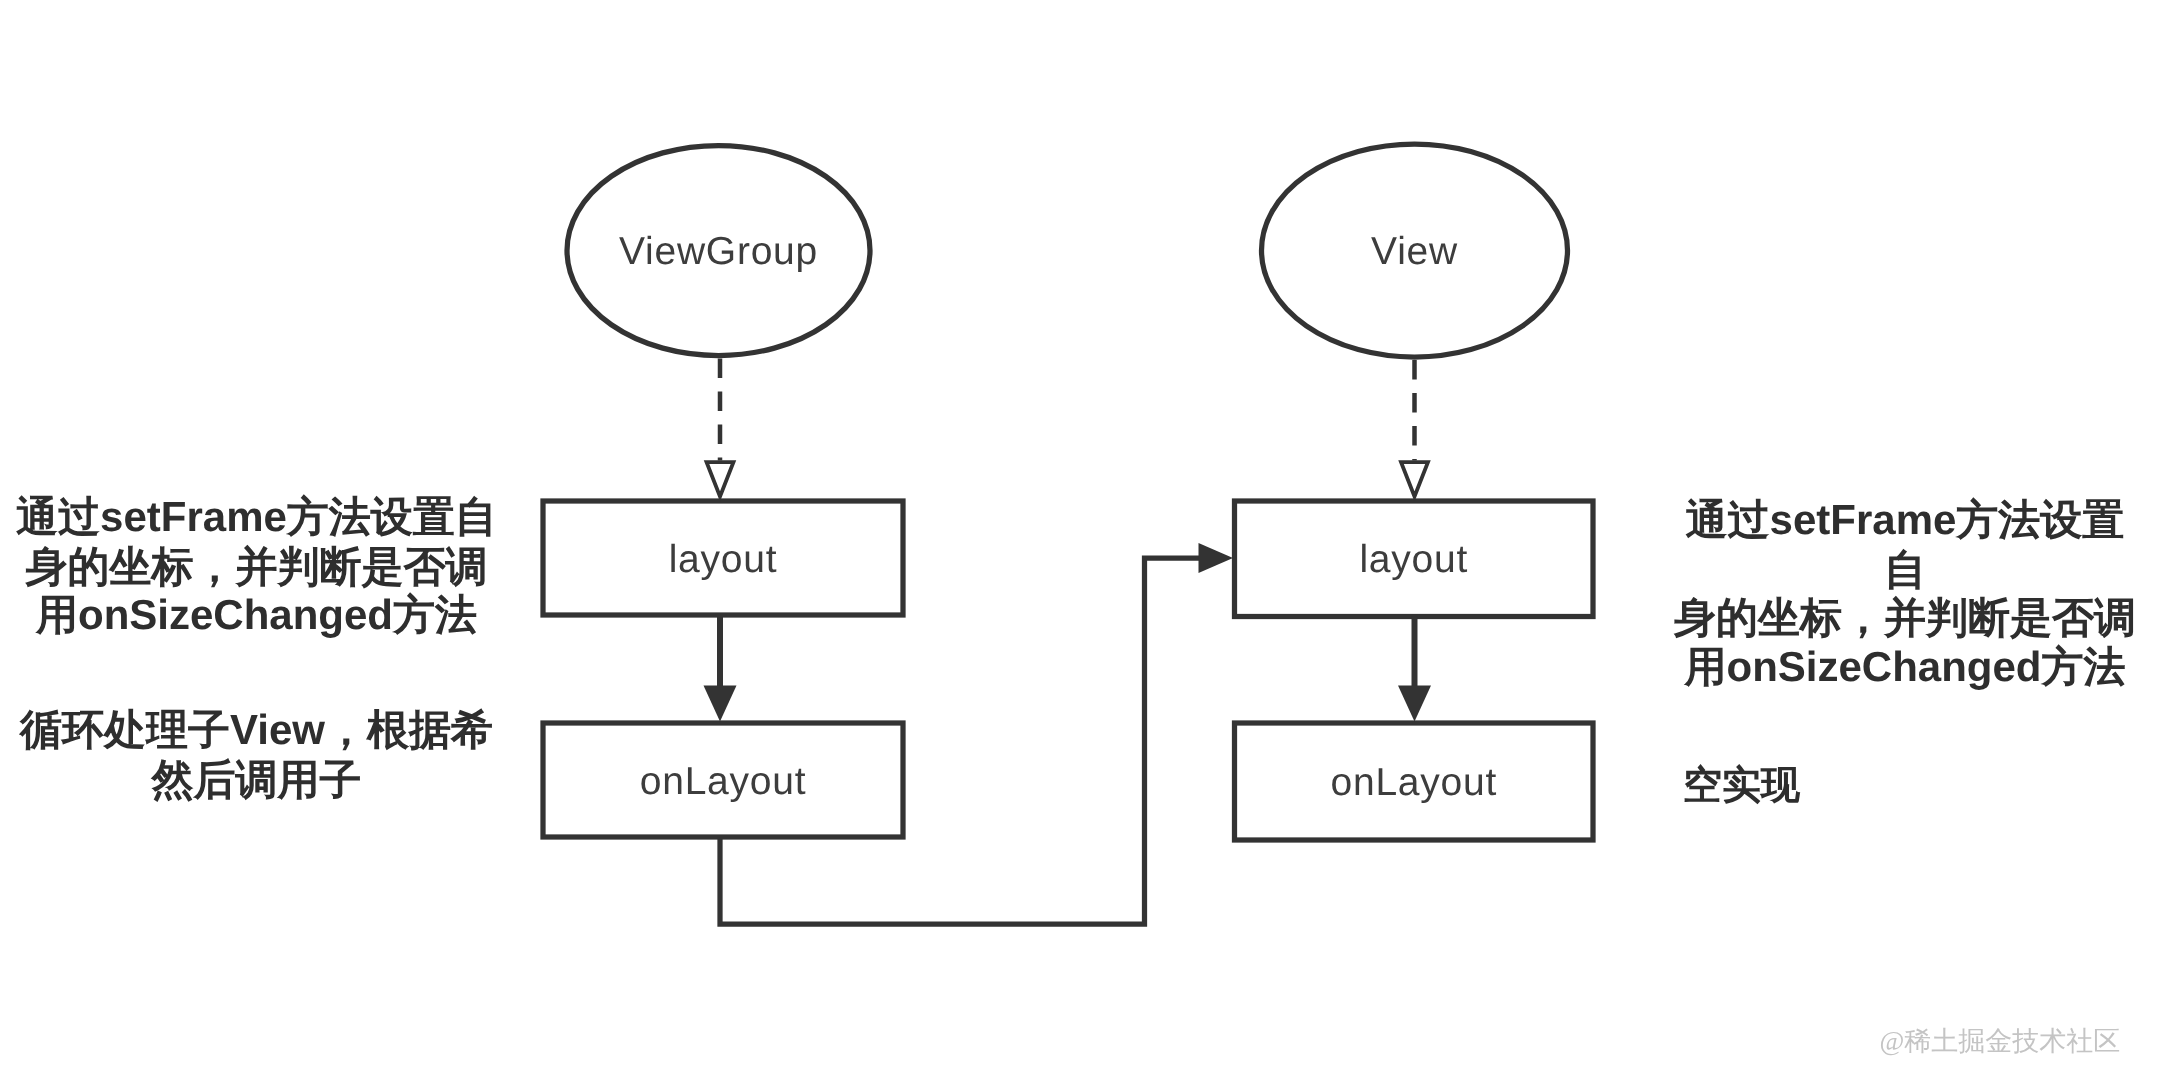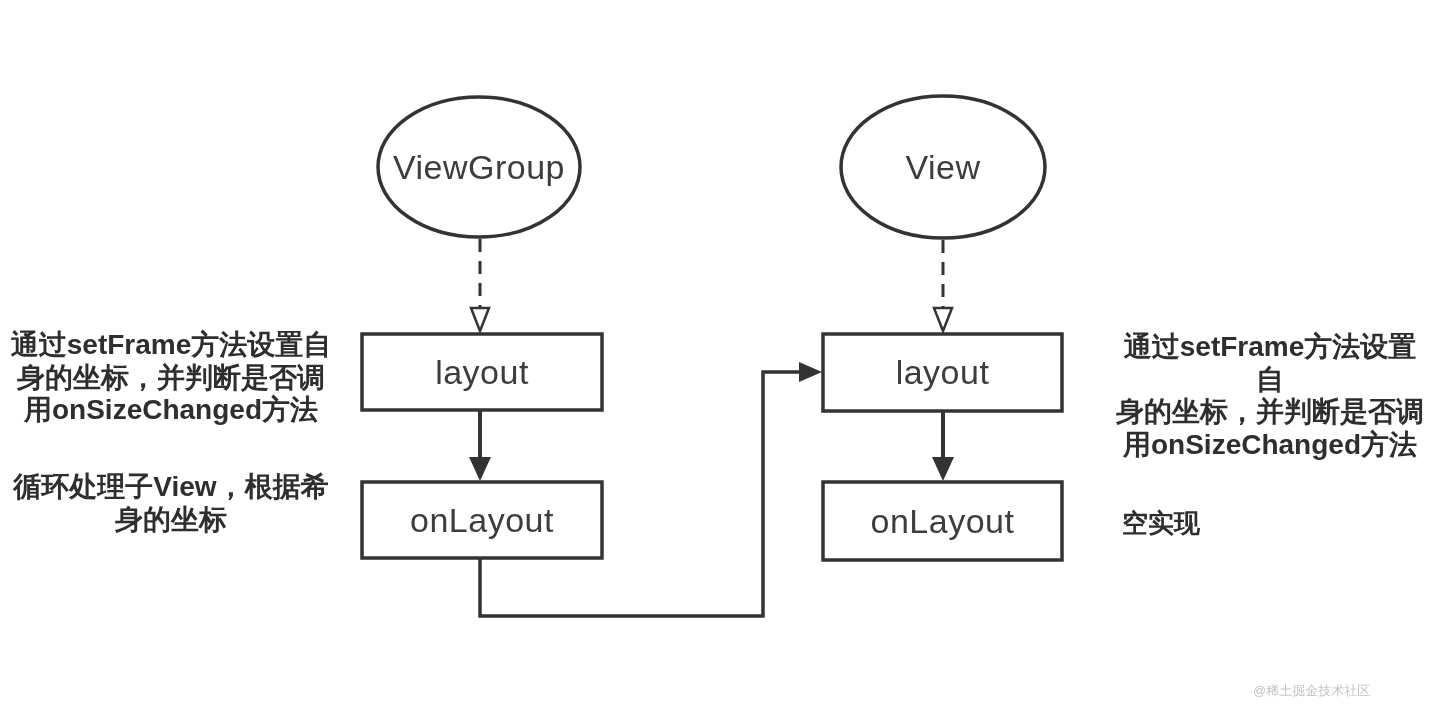--- a/index.html
+++ b/index.html
@@ -24,21 +24,21 @@
   .dashed-line { stroke: var(--line); stroke-width: 3; stroke-dasharray: 13 9; fill: none; }
   .solid-line { stroke: var(--line); stroke-width: 4; fill: none; }
   .connector { stroke: var(--line); stroke-width: 3.5; fill: none; }
   .hollow-head { fill: #ffffff; stroke: var(--line); stroke-width: 2.5; }
   .filled-head { fill: var(--line); stroke: none; }
   .node-label {
     position: absolute;
     display: flex;
     align-items: center;
     justify-content: center;
-    font-size: 34px;
+    font-size: 26px;
     font-weight: 400;
     color: var(--node_text);
     letter-spacing: 0.5px;
   }
   .annotation {
     position: absolute;
     font-size: 28px;
     font-weight: 700;
     line-height: 32.5px;
     text-align: center;
@@ -46,23 +46,24 @@
   }
   .annotation-single {
     position: absolute;
     font-size: 26px;
     font-weight: 700;
     color: var(--text);
     text-align: right;
   }
   .watermark {
     position: absolute;
-    font-size: 13px;
+    font-size: 18px;
     font-weight: 400;
     color: var(--watermark);
+    font-family: Liberation Serif, serif;
   }
 </style>
 </head>
 <body>
 
 <div id="canvas">
 
   <svg id="diagram-svg" width="1438" height="724" viewBox="0 0 1438 724" xmlns="http://www.w3.org/2000/svg">
 
     <ellipse class="shape" cx="479" cy="167" rx="101" ry="70"></ellipse>
@@ -97,21 +98,21 @@
   <div class="node-label" style="left:823px; top:482px; width:239px; height:78px;">onLayout</div>
 
   <div class="annotation" style="left:8px; top:329px; width:326px;">
     <div>通过setFrame方法设置自</div>
     <div>身的坐标，并判断是否调</div>
     <div>用onSizeChanged方法</div>
   </div>
 
   <div class="annotation" style="left:8px; top:471px; width:326px;">
     <div>循环处理子View，根据希</div>
-    <div>身的坐标</div>
+    <div>然后调用子</div>
   </div>
 
   <div class="annotation" style="left:1114px; top:331px; width:312px;">
     <div>通过setFrame方法设置自</div>
     <div>身的坐标，并判断是否调</div>
     <div>用onSizeChanged方法</div>
   </div>
 
   <div class="annotation-single" style="left:1122px; top:506px;">空实现</div>
 

